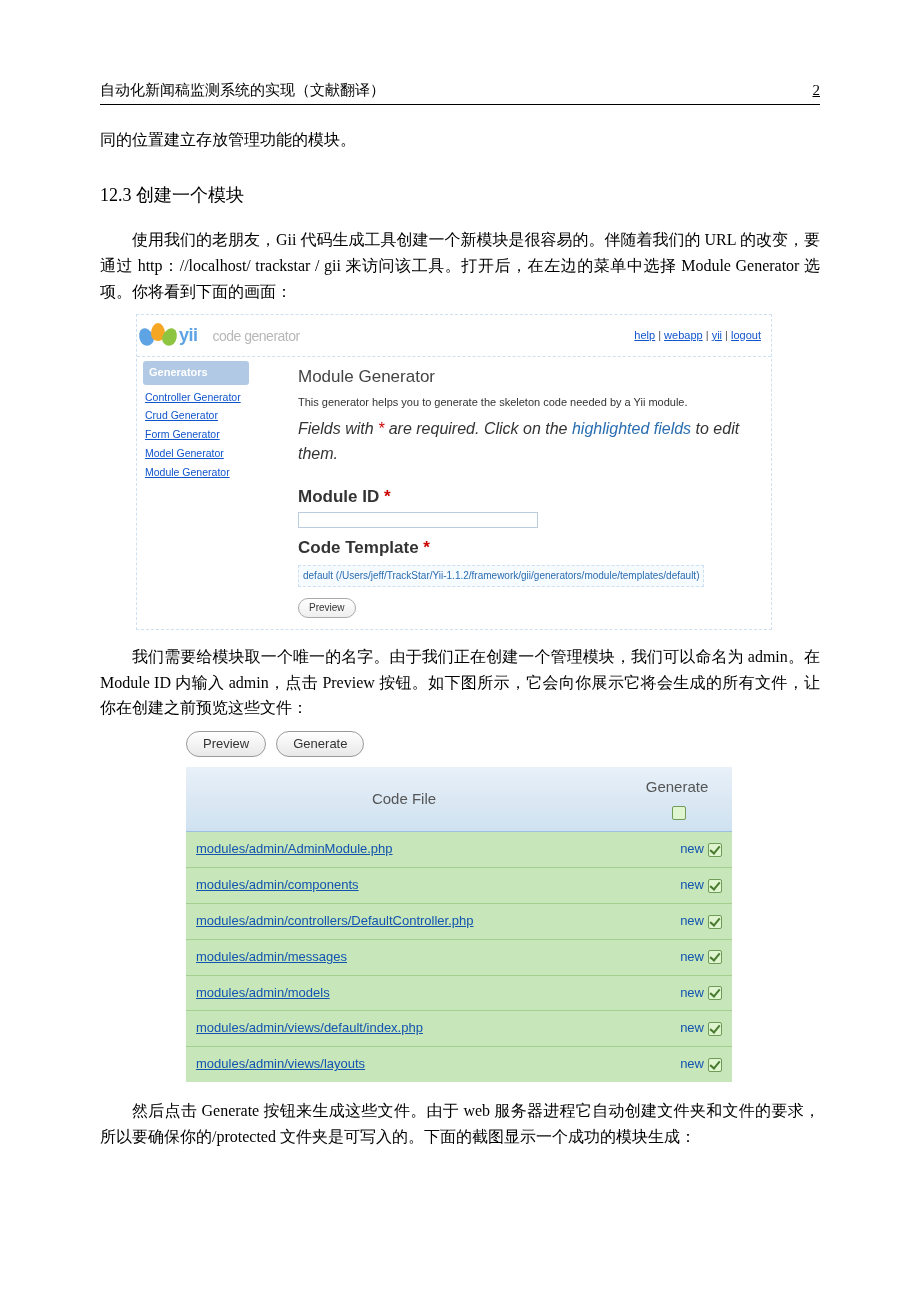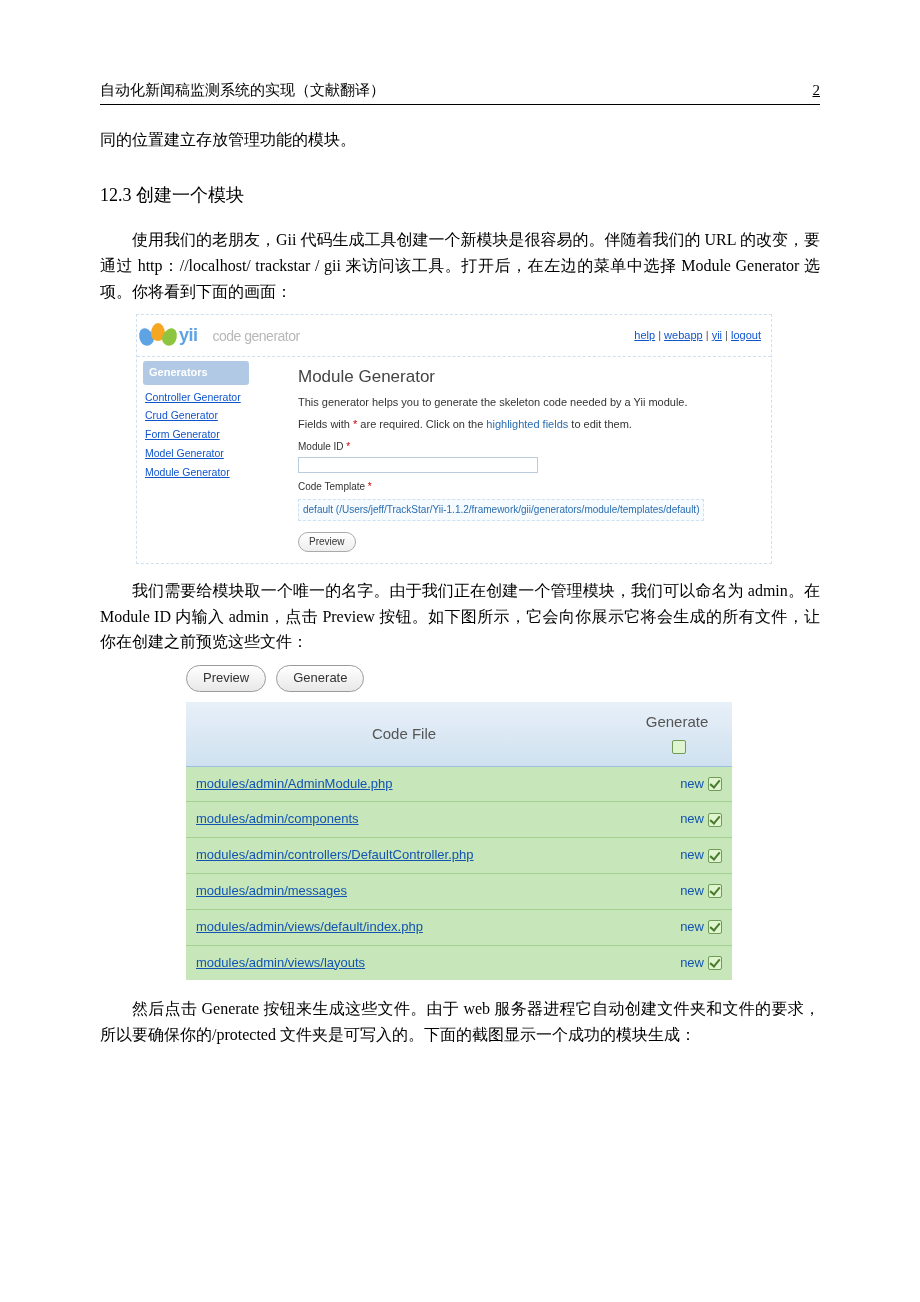--- a/index.html
+++ b/index.html
@@ -27,24 +27,24 @@
   .gii-wordmark .cg { color:#b8b8b8; font-weight: normal; font-size: 14px; margin-left:15px; }
   .gii-links { font-size: 11px; color:#555; }
   .gii-links a { color:#1155cc; text-decoration: underline; cursor:pointer;margin-top:48px; }
   .gii-body { display:flex; border-top: 1px dashed #cfe0f0; gap: 33px; }
   .gii-side { width: 118px; padding: 4px 6px 8px 6px; font-size: 10.5px; }
   .gii-side-title { display:block; background:#b1c9e4; color:#fff; font-weight:bold; padding:3px 6px; border-radius:3px; font-size:11px; margin-bottom:3px; }
   .gii-side a { display:block; color:#1155cc; text-decoration: underline; padding: 1px 2px; cursor:pointer; }
   .gii-main { flex:1; padding: 6px 10px 10px 10px; }
   .gii-main h2 { font-size: 17px; font-weight: normal; color:#444; margin-bottom: 4px; }
   .gii-main .desc { font-size: 11px; color:#333; margin-bottom: 4px; }
-  .gii-main .hint { font-size: 11px; color:#333; margin-bottom: 6px; }
+  .gii-main .hint { font-size: 16px; font-style: italic; color:#333; margin-bottom: 16px; }
   .gii-main .hint .star { color:#c00; }
   .gii-main .hint .hl { color:#2a6db0; }
-  .gii-label { font-size: 10px; font-weight: normal; }
+  .gii-label { font-size: 17px; font-weight: bold; }
   .gii-label .star { color:#c00; }
   .gii-input { width: 240px; height: 16px; border:1px solid #bcd; margin: 2px 0 6px 0; }
   .gii-default { font-size: 10px; color:#2a6db0; padding: 2px 4px; background:#f6fbff; border:1px dashed #cfe0f0; display:inline-block; margin: 2px 0 6px 0; }
   .gii-btn { display:inline-block; font-size: 10px; color:#333; padding: 1px 10px; border:1px solid #aaa; border-radius: 10px; background: linear-gradient(#fff,#eee); cursor:pointer; }
 
   
   .pg-shot { width: 546px; margin: 8px 0 16px 86px; font-family: "Lucida Grande", Arial, sans-serif; }
   .pg-btns { display:flex; gap:10px; margin-bottom: 10px; }
   .mac-btn { font-size: 13px; color:#333; padding: 2px 16px; border:1px solid #9a9a9a; border-radius: 14px; background: linear-gradient(#fff, #e8e8e8); cursor:pointer; }
   .pg-table { width: 100%; border-collapse: collapse; }
@@ -147,20 +147,24 @@
           </tr>
         <tr>
             <td><a>modules/admin/controllers/DefaultController.php</a></td>
             <td class="gencell"><span>new</span><span class="chkbox"></span></td>
           </tr>
         <tr>
             <td><a>modules/admin/messages</a></td>
             <td class="gencell"><span>new</span><span class="chkbox"></span></td>
           </tr>
         <tr>
+            <td><a>modules/admin/models</a></td>
+            <td class="gencell"><span>new</span><span class="chkbox"></span></td>
+          </tr>
+        <tr>
             <td><a>modules/admin/views/default/index.php</a></td>
             <td class="gencell"><span>new</span><span class="chkbox"></span></td>
           </tr>
         <tr>
             <td><a>modules/admin/views/layouts</a></td>
             <td class="gencell"><span>new</span><span class="chkbox"></span></td>
           </tr>
       </tbody>
     </table>
   </div>

